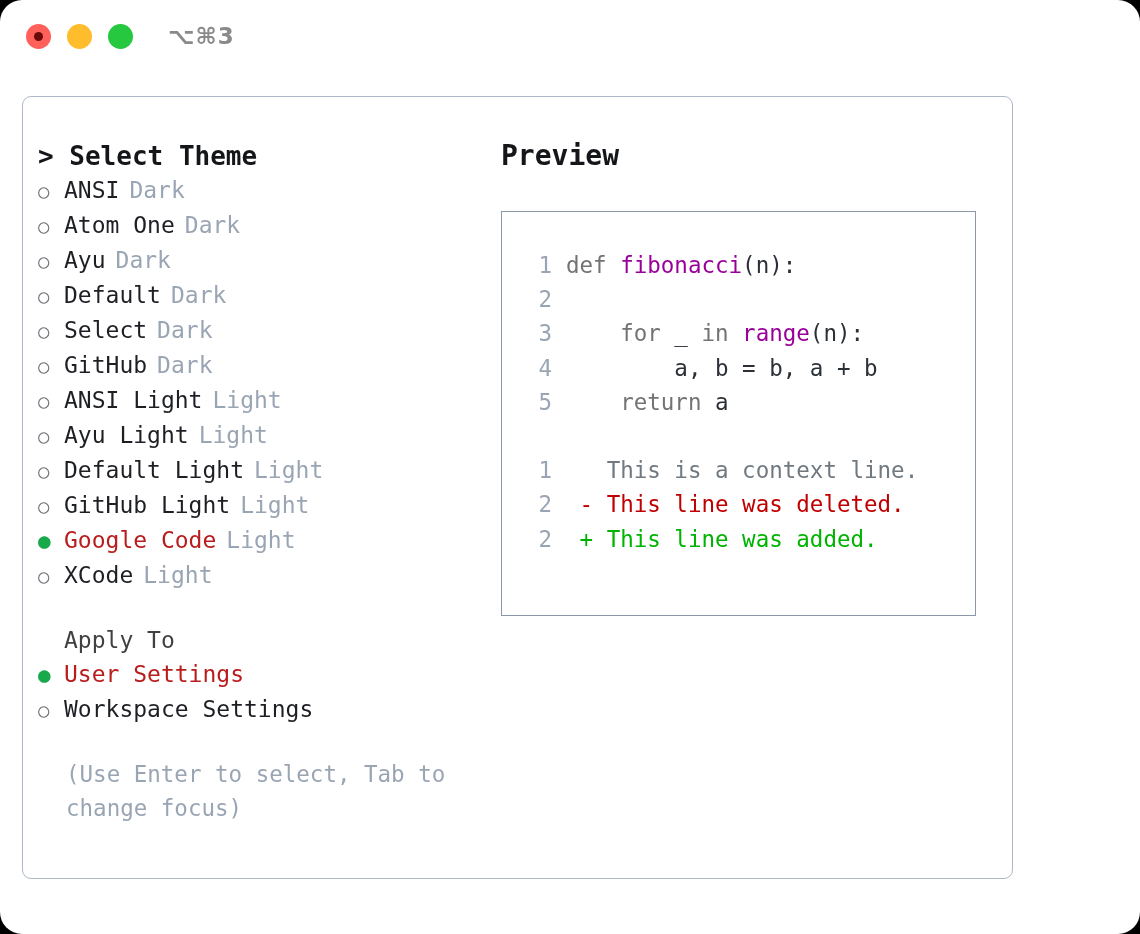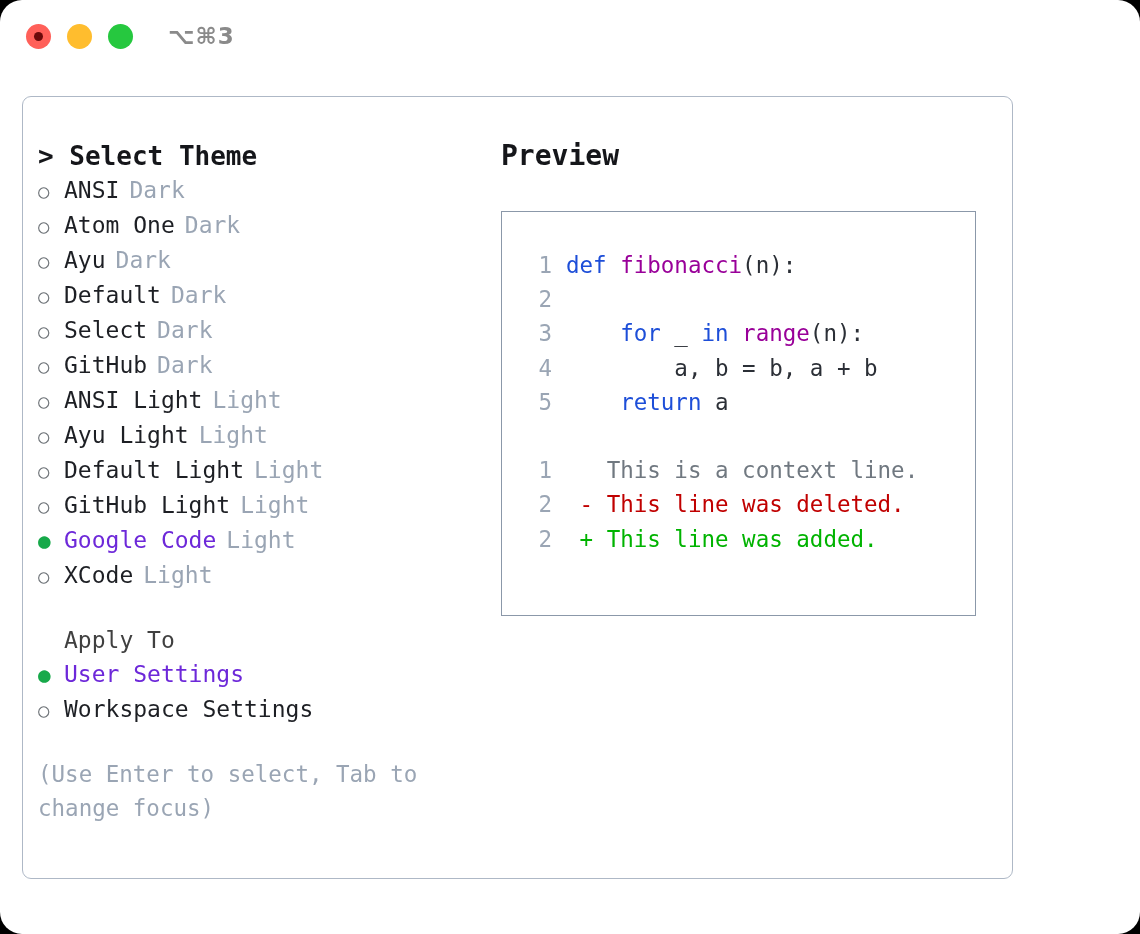--- a/index.html
+++ b/index.html
@@ -128,21 +128,21 @@
     line-height: 34px;
   }
   .marker.sel {
     color: #17a94a;
     font-size: 21px;
   }
   .opt-name {
     color: #1d1f24;
   }
   .opt-row.selected .opt-name {
-    color: #6d28d9;
+    color: #b91c1c;
   }
   .opt-variant {
     color: #9aa5b4;
     margin-left: 10px;
   }
 
   .apply-head {
     margin-top: 30px;
     padding-left: 26px;
     font-size: 23px;
@@ -150,20 +150,21 @@
     line-height: 34px;
     white-space: pre;
   }
 
   .hint {
     margin-top: 30px;
     font-size: 22.5px;
     color: #9aa5b4;
     line-height: 34px;
     width: 400px;
+    margin-left: 28px;
   }
 
   
   .preview-title {
     font-size: 28px;
     font-weight: 700;
     color: #15161a;
     line-height: 34px;
     white-space: pre;
   }
@@ -185,21 +186,21 @@
   }
   .ln {
     width: 32px;
     flex: 0 0 32px;
     text-align: right;
     color: #9aa5b4;
     margin-right: 14px;
   }
   .code-blank { height: 34.2px; }
 
-  .tok-kw   { color: #1d4ed8; }
+  .tok-kw   { color: #737373; }
   .tok-fn   { color: #990099; }
   .tok-num  { color: #0c7a72; }
   .tok-pln  { color: #2b2f36; }
   .tok-ctx  { color: #707880; }
   .tok-del  { color: #c00000; }
   .tok-add  { color: #00b300; }
 </style>
 </head>
 <body>
 

